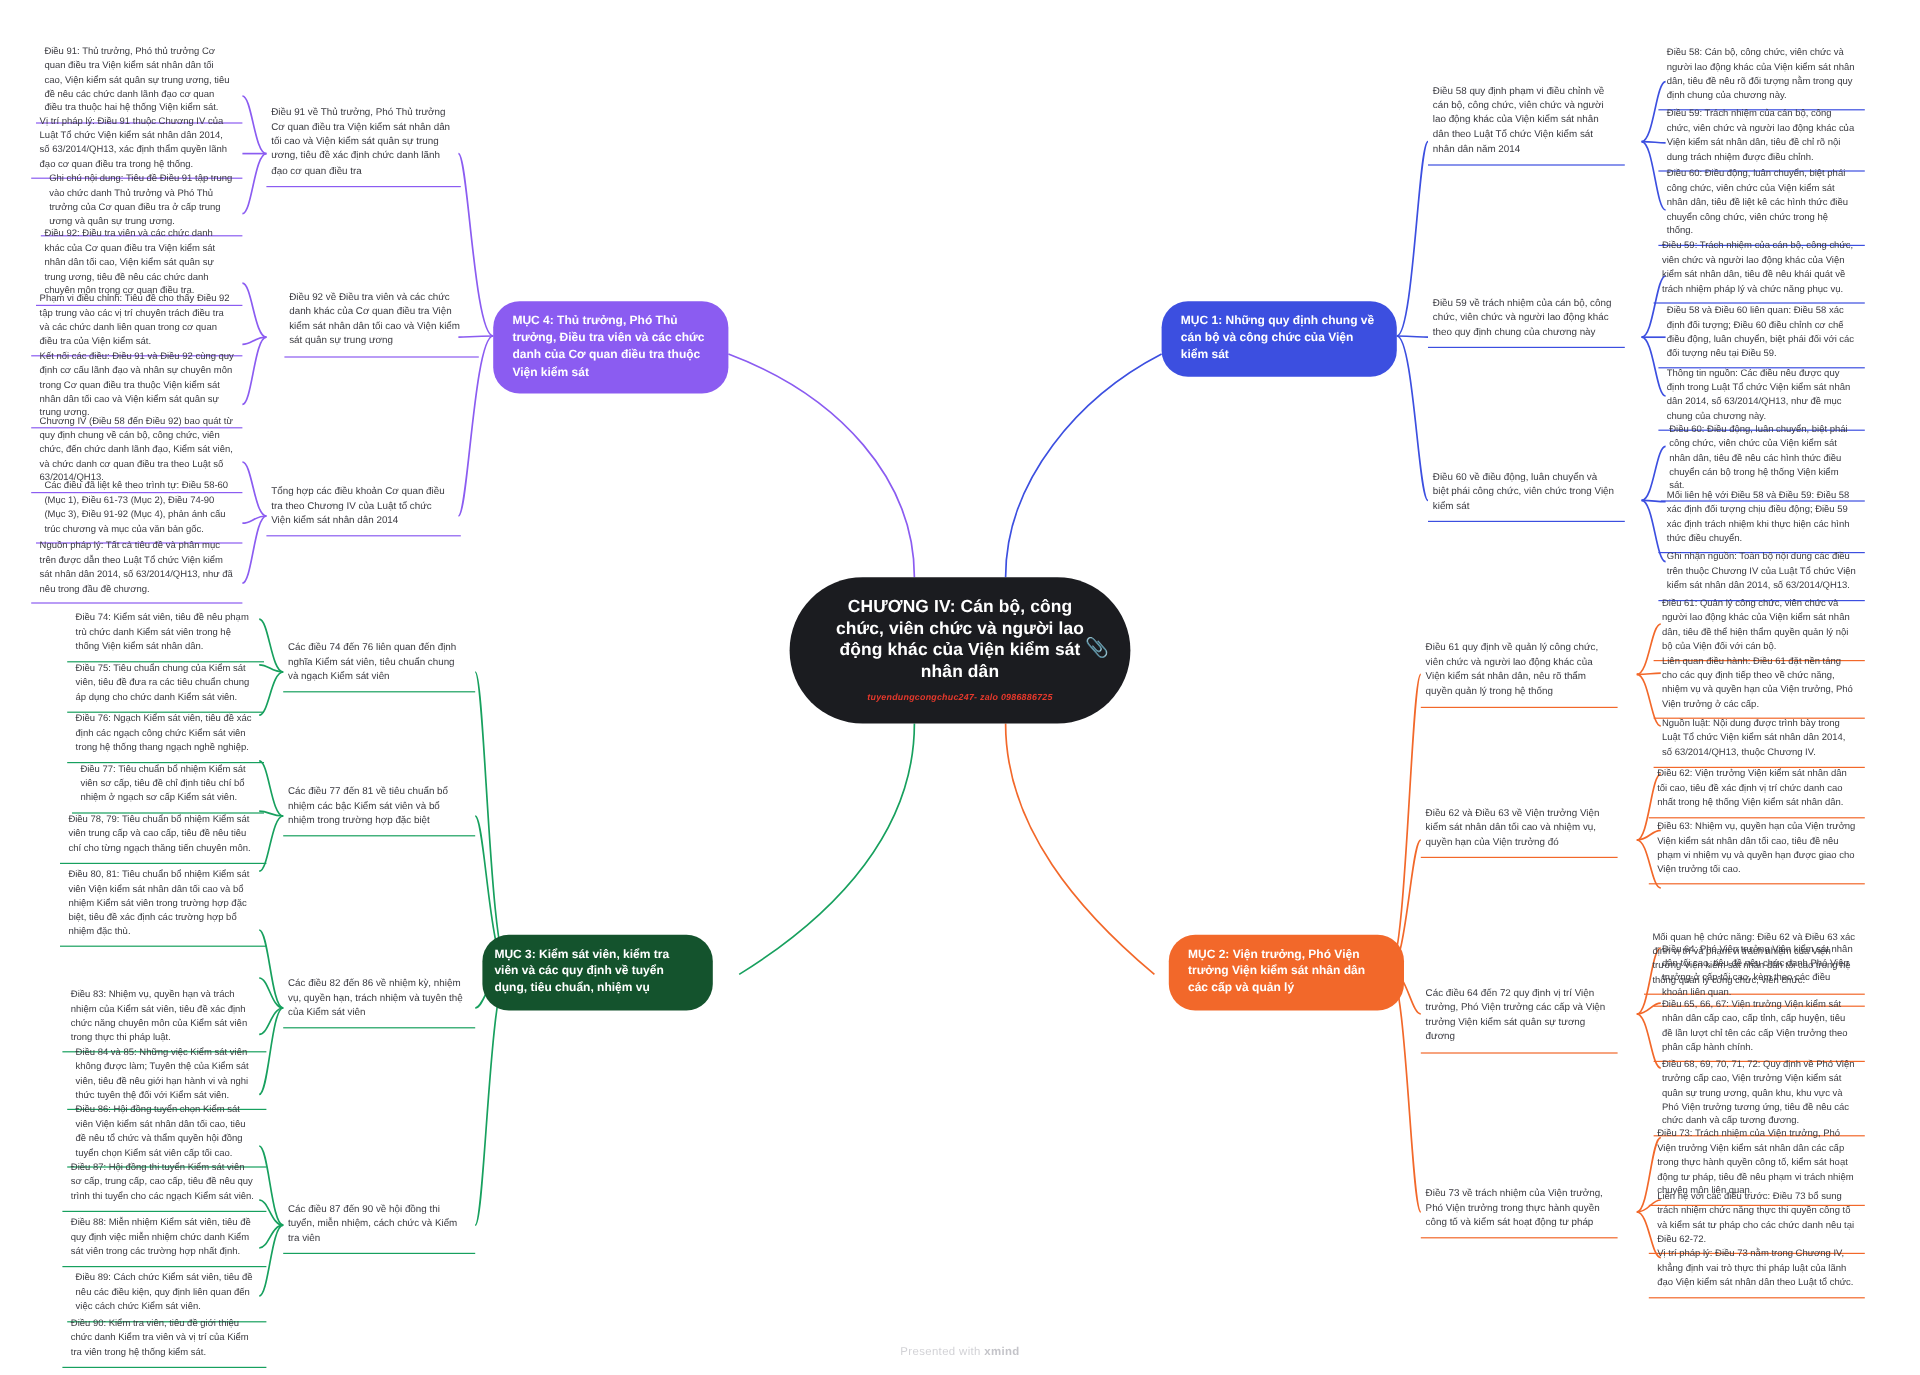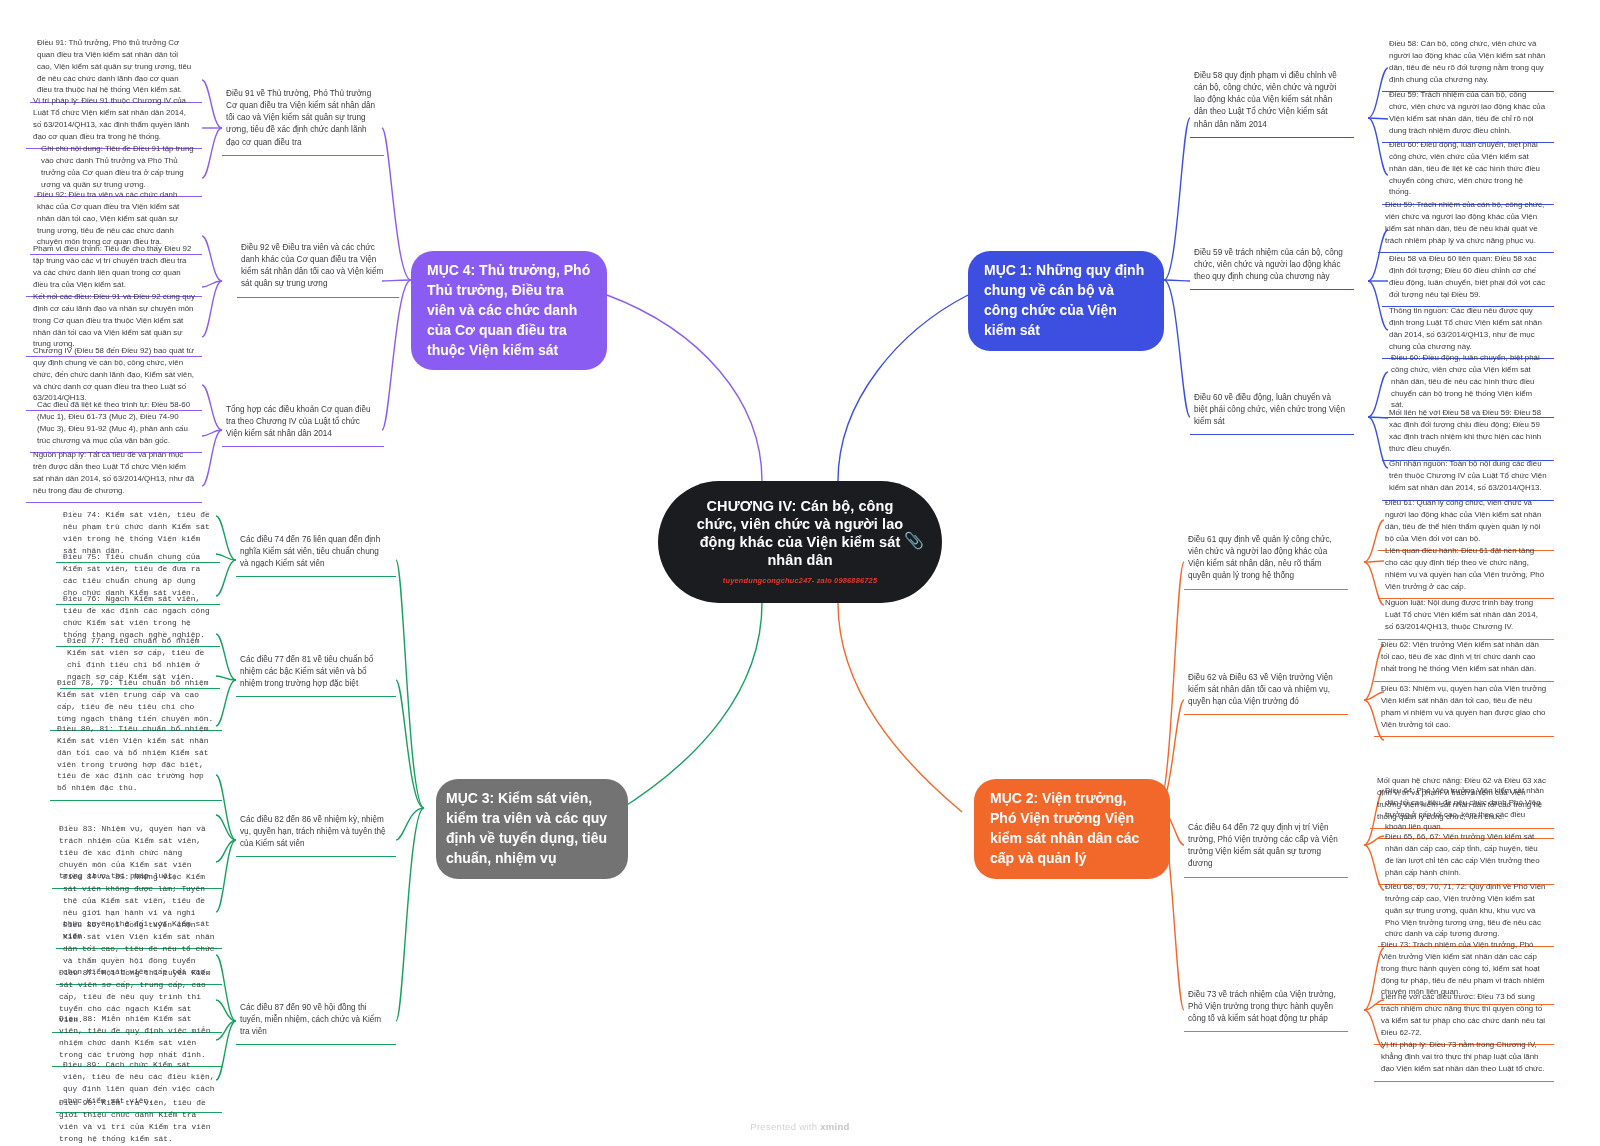--- a/index.html
+++ b/index.html
@@ -48,30 +48,30 @@
     font-size: 16px;
     opacity: .92;
     line-height: 1;
   }
 
   
   .branch {
     position: absolute;
     border-radius: 22px;
     color: #ffffff;
-    font-size: 14px;
+    font-size: 10px;
     font-weight: bold;
     line-height: 1.42;
     padding: 10px 16px;
     display: flex; align-items: center;
     z-index: 5;
   }
   .branch.b4 { left: 411px;  top: 251px; width: 196px; min-height: 58px; background: #8b5cf1; }
   .branch.b1 { left: 968px;  top: 251px; width: 196px; min-height: 58px; background: #3c4fe0; }
-  .branch.b3 { left: 436px;  top: 779px; width: 192px; min-height: 58px; background: #737373; padding-left: 10px; }
+  .branch.b3 { left: 402px;  top: 779px; width: 192px; min-height: 58px; background: #14532d; padding-left: 10px; }
   .branch.b2 { left: 962px;  top: 779px; width: 196px; min-height: 58px; background: #f2682a; margin-left: 12px; }
 
   
   .mid {
     position: absolute;
     font-size: 8.2px;
     line-height: 1.48;
     color: #3a3a40;
     padding: 4px 8px 6px 4px;
     z-index: 4;
@@ -85,21 +85,21 @@
   .leaf {
     position: absolute;
     font-size: 7.9px;
     line-height: 1.5;
     color: #3a3a40;
     padding: 5px 7px 6px 7px;
     z-index: 4;
   }
   .leaf.purple { border-bottom: 1.3px solid #8b5cf1; }
   .leaf.blue   { border-bottom: 1.3px solid #3c4fe0; }
-  .leaf.green  { border-bottom: 1.3px solid #17a05e; font-family: Liberation Mono, monospace; }
+  .leaf.green  { border-bottom: 1.3px solid #17a05e; }
   .leaf.orange { border-bottom: 1.3px solid #f2682a; }
 
   .footer {
     position: absolute;
     left: 0; right: 0; bottom: 14px;
     text-align: center;
     color: #d2d2d6;
     font-size: 9.5px;
     letter-spacing: .3px;
   }

